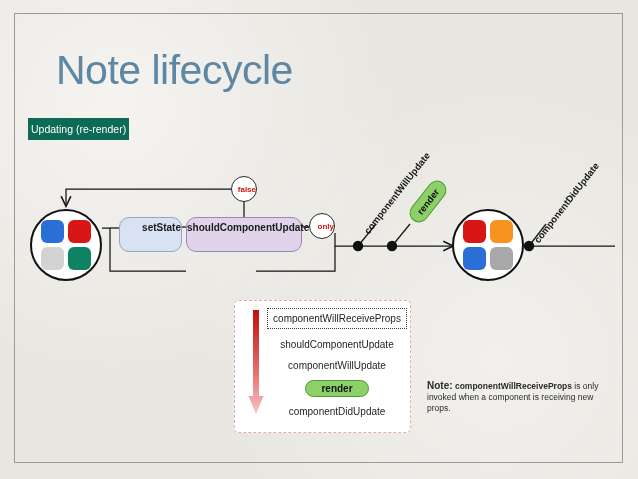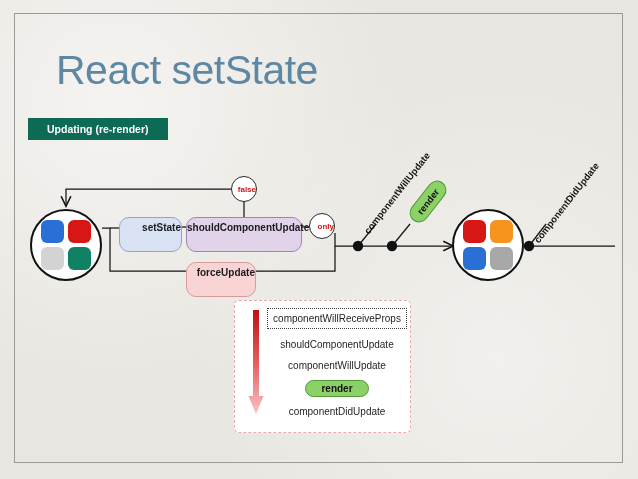--- a/index.html
+++ b/index.html
@@ -42,25 +42,25 @@
     letter-spacing: -0.5px;
     color: #5e87a4;
     white-space: nowrap;
   }
 
   
   .badge {
     position: absolute;
     left: 28px; top: 118px;
     height: 22px;
-    padding: 0 19px;
+    padding: 0 3px;
     background: #0d6b55;
     color: #ffffff;
     font-size: 10.5px;
-    font-weight: bold;
+    font-weight: normal;
     line-height: 22px;
     white-space: nowrap;
   }
 
   
   .diagram {
     position: absolute;
     left: 0; top: 0;
     width: 638px; height: 479px;
     pointer-events: none;
@@ -223,21 +223,21 @@
   .note b { font-size: 10px; }
   .note .mono-b { font-weight: bold; }
 </style>
 </head>
 <body>
 
 <div id="slide">
 
   <div class="frame"></div>
 
-  <div class="title">React setState</div>
+  <div class="title">Note lifecycle</div>
 
   <div class="badge">Updating (re-render)</div>
 
   <svg class="diagram" viewBox="0 0 638 479" xmlns="http://www.w3.org/2000/svg">
     <defs>
       <marker id="arw" markerWidth="9" markerHeight="9" refX="7" refY="4.5" orient="auto">
         <path d="M0,0.6 L8,4.5 L0,8.4" fill="none" stroke="#151515" stroke-width="1.3"></path>
       </marker>
       <linearGradient id="redArrow" x1="0" y1="0" x2="0" y2="1">
         <stop offset="0%" stop-color="#c10f0f"></stop>
@@ -292,21 +292,20 @@
     <div class="comp-grid">
       <i style="background:#d81616"></i>
       <i style="background:#f79420"></i>
       <i style="background:#2a6fd6"></i>
       <i style="background:#a8a8a8"></i>
     </div>
   </div>
 
   <div class="pill" id="pill-setstate">setState</div>
   <div class="pill" id="pill-scu">shouldComponentUpdate</div>
-  <div class="pill" id="pill-force">forceUpdate</div>
 
   <div class="bool" id="bool-false">false</div>
   <div class="bool" id="bool-true">only</div>
 
   <div class="rot-label" id="lbl-cwu">componentWillUpdate</div>
   <div class="rot-label" id="lbl-cdu">componentDidUpdate</div>
 
   <div id="pill-render-rot">render</div>
 
   <div class="panel">
@@ -325,14 +324,18 @@
       <div class="row boxed">componentWillReceiveProps</div>
       <div class="row">shouldComponentUpdate</div>
       <div class="row">componentWillUpdate</div>
       <div class="row">
         <span id="panel-render">render</span>
       </div>
       <div class="row">componentDidUpdate</div>
     </div>
   </div>
 
+  <div class="note">
+    <b>Note:</b>
+    <span class="mono-b">componentWillReceiveProps</span><span> is only invoked when a component is receiving new props.</span>
+  </div>
 
 </div>
 
 </body></html>

